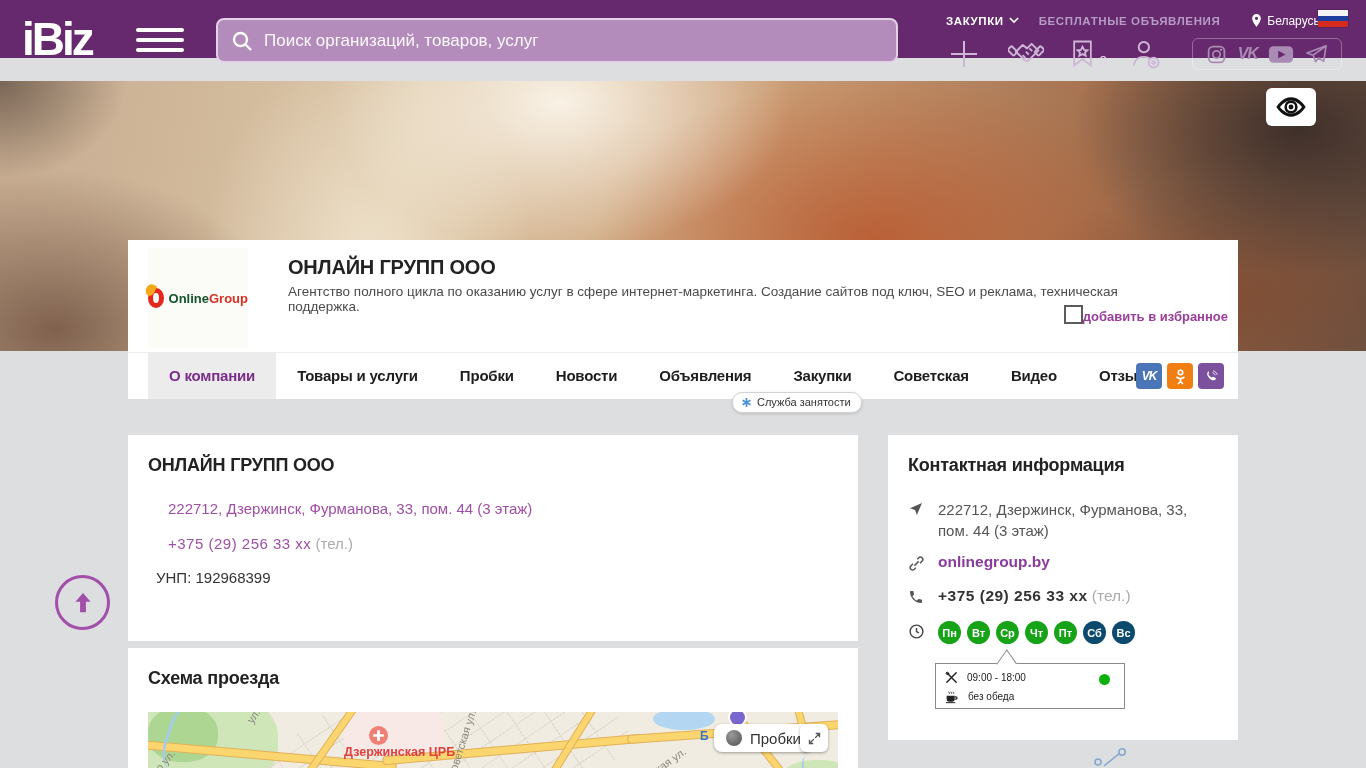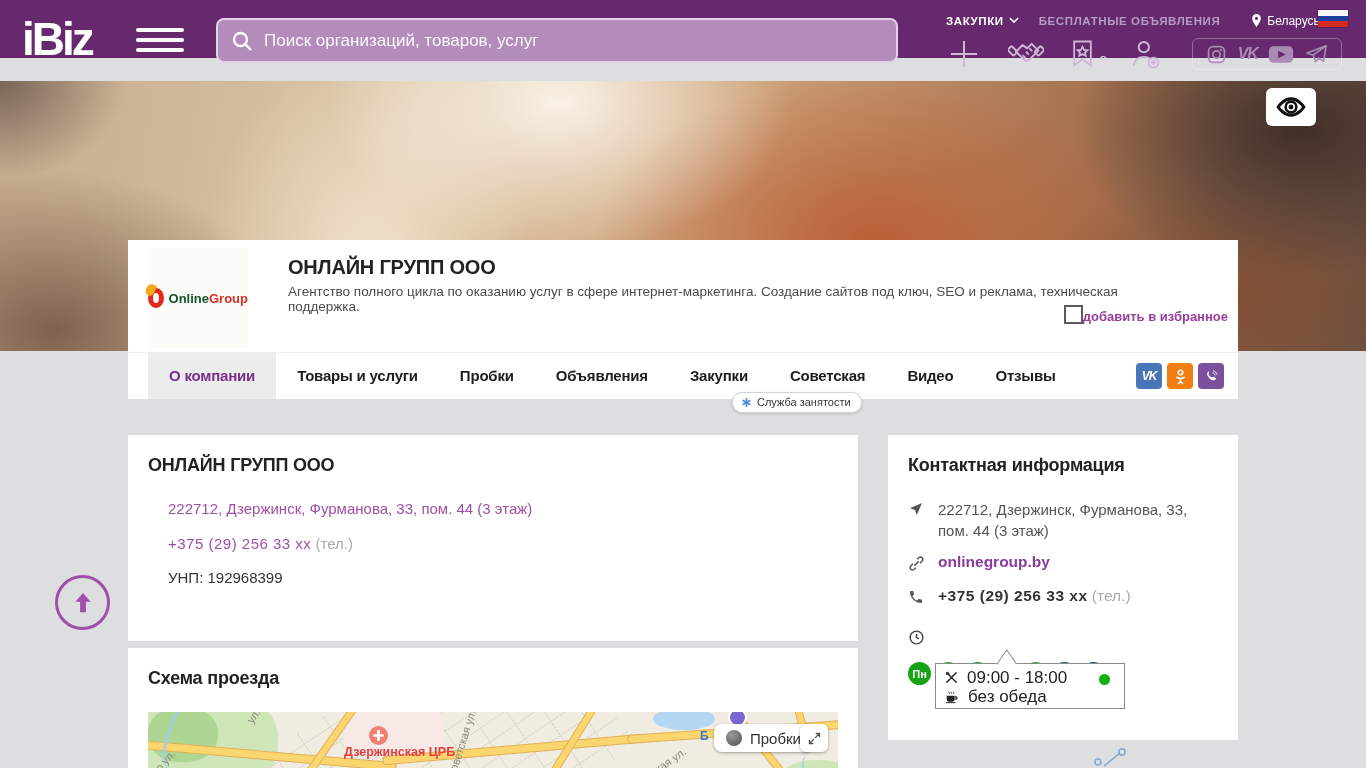--- a/index.html
+++ b/index.html
@@ -69,21 +69,21 @@
   .tooltip-employ { position:absolute; left:732px; top:392px; background:#fff; border:1px solid #d2d2d2; border-radius:10px; padding:3px 10px 4px 8px; display:flex; align-items:center; gap:5px; font-size:11px; color:#333; z-index:30; box-shadow:0 1px 3px rgba(0,0,0,.15); }
 
   
   .card { position:absolute; background:#fff; }
   .info-card { left:128px; top:435px; width:730px; height:206px; padding:20px; }
   .card h2 { font-size:18px; font-weight:bold; color:#222; letter-spacing:-.2px; }
   .info-card .addr { position:absolute; left:40px; top:65px; color:#a04fa6; font-size:15px; cursor:pointer; }
   .info-card .phone-row { position:absolute; left:40px; top:100px; font-size:15px; }
   .info-card .phone-row .ph { color:#a04fa6; letter-spacing:.5px; cursor:pointer; }
   .info-card .phone-row .tel { color:#ababab; }
-  .info-card .unp { position:absolute; left:40px; top:134px; font-size:15px; color:#333; }
+  .info-card .unp { position:absolute; left:28px; top:134px; font-size:15px; color:#333; }
 
   .map-card { left:128px; top:648px; width:730px; height:380px; padding:20px; }
   .map { position:absolute; left:20px; top:64px; width:690px; height:290px; background:#f0ece1; overflow:hidden; cursor:grab; }
   .mgreen { position:absolute; background:#cfe7b8; border-radius:45%; }
   .mgreen.dark { background:#aed693; }
   .mgrid { position:absolute; left:40px; top:-30px; width:430px; height:200px; transform:rotate(-34deg);
     background:repeating-linear-gradient(0deg, transparent 0 16px, #ddd7c7 16px 17px), repeating-linear-gradient(90deg, transparent 0 30px, #ddd7c7 30px 31px); opacity:.8; }
   .road { position:absolute; height:7px; background:#fbd66f; box-shadow:0 0 0 1px #e2b057; border-radius:3px; }
   .pond { position:absolute; background:#b3d7f2; border-radius:50%; }
   .river { position:absolute; border-left:3px solid #a3cdec; border-radius:40%; }
@@ -97,28 +97,28 @@
   .traffic-light { width:16px; height:16px; border-radius:50%; background:radial-gradient(circle at 35% 30%, #9a9a9a, #4f4f4f); }
   .expand-btn { position:absolute; left:652px; top:12px; width:28px; height:28px; background:#fff; border-radius:6px; display:flex; align-items:center; justify-content:center; box-shadow:0 1px 3px rgba(0,0,0,.35); cursor:pointer; z-index:3; }
 
   .contact-card { left:888px; top:435px; width:350px; height:305px; padding:20px; }
   .crow { position:absolute; left:20px; right:16px; display:flex; gap:12px; align-items:flex-start; }
   .crow .ic { flex:0 0 18px; padding-top:2px; }
   .caddr { top:64px; font-size:15px; color:#555; line-height:21px; }
   .csite { top:118px; } .csite .lnk { color:#8b3a9e; font-weight:bold; font-size:15.5px; cursor:pointer; }
   .cphone { top:152px; font-size:15.5px; }
   .cphone b { color:#333; letter-spacing:.5px; } .cphone .tel { color:#ababab; font-weight:normal; }
-  .cdays { top:192px;flex-direction:column; }
+  .cdays { top:186px; }
   .days { display:flex; gap:6px; }
   .day { width:23px; height:23px; border-radius:50%; color:#fff; font-size:11px; font-weight:bold; display:flex; align-items:center; justify-content:center; cursor:pointer; }
   .day[data-status="open"] { background:#17a317; }
   .day[data-status="closed"] { background:#0c4a6e; }
   .hours-box { position:absolute; left:47px; top:228px; width:190px; height:46px; background:#fff; border:1px solid #8a8a8a; z-index:5; padding:4px 8px; }
   .hours-box::before { content:""; position:absolute; left:62px; top:-9px; width:16px; height:16px; background:#fff; border-left:1px solid #8a8a8a; border-top:1px solid #8a8a8a; transform:rotate(55deg) skewX(20deg); }
-  .hrow { display:flex; align-items:center; gap:8px; height:19px; font-size:17px; color:#222; position:relative; z-index:2;text-align:right; }
+  .hrow { display:flex; align-items:center; gap:8px; height:19px; font-size:10px; color:#222; position:relative; z-index:2;text-align:right; }
   .gdot { position:absolute; right:14px; top:10px; width:11px; height:11px; border-radius:50%; background:#0db10d; z-index:3; }
 
   .scrolltop { position:absolute; left:55px; top:575px; width:55px; height:55px; border:3px solid #a14fa8; border-radius:50%; display:flex; align-items:center; justify-content:center; cursor:pointer; z-index:15; }
   .deco { position:absolute; left:1090px; top:748px; z-index:2; }
 </style>
 </head>
 <body>
 
 <div class="header">
   <div class="logo">iBiz</div>
@@ -230,20 +230,21 @@
   <div class="ctitle">ОНЛАЙН ГРУПП ООО</div>
   <div class="cdesc">Агентство полного цикла по оказанию услуг в сфере интернет-маркетинга. Создание сайтов под ключ, SEO и реклама, техническая поддержка.</div>
   <div class="fav">
     <span class="box"></span>
     <span class="lbl">добавить в избранное</span>
   </div>
   <div class="tabs">
     <span class="tab" data-active="true">О компании</span>
     <span class="tab" data-active="false">Товары и услуги</span>
     <span class="tab" data-active="false">Пробки</span>
+    <span class="tab" data-active="false">Новости</span>
     <span class="tab" data-active="false">Объявления</span>
     <span class="tab" data-active="false">Закупки</span>
     <span class="tab" data-active="false">Советская</span>
     <span class="tab" data-active="false">Видео</span>
     <span class="tab" data-active="false">Отзывы</span>
   </div>
   <div class="mini-socials">
     <span class="sbtn vk">VK</span>
     <span class="sbtn ok">
       <svg width="15" height="17" viewBox="0 0 24 26" fill="none" stroke="#fff" stroke-width="2.6">

